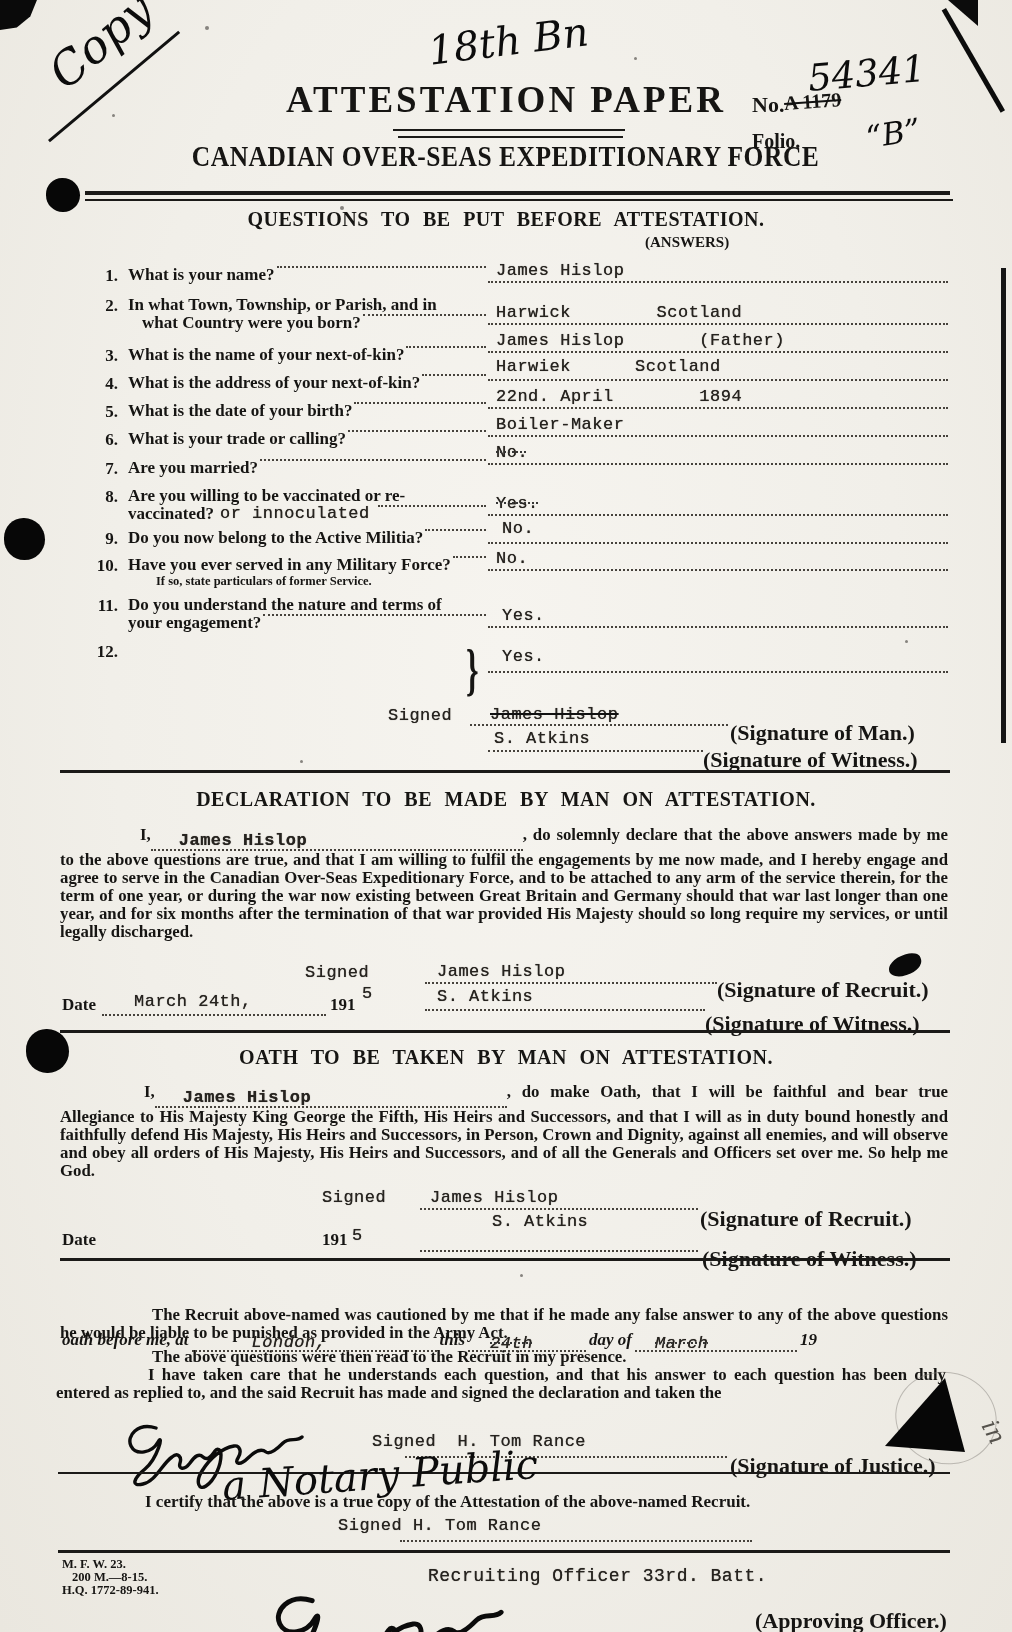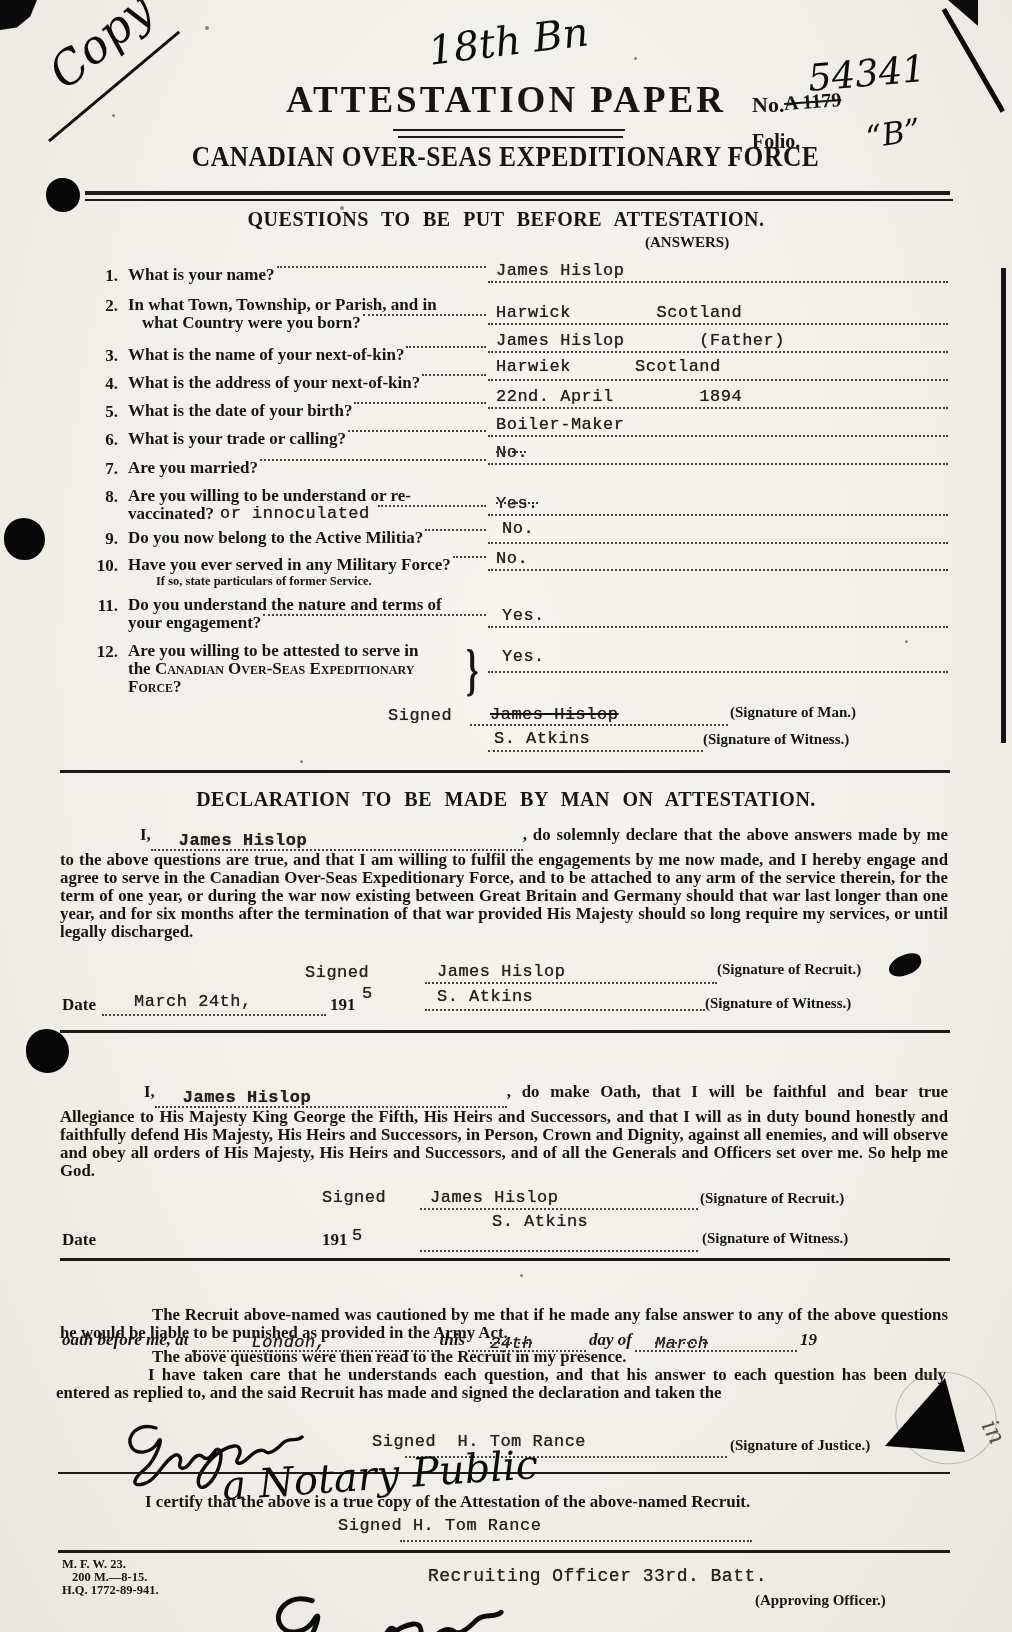--- a/index.html
+++ b/index.html
@@ -8,21 +8,21 @@
     position:relative; width:1012px; height:1632px; overflow:hidden;
     background:radial-gradient(ellipse at 50% 40%, #f6f4ef 0%, #f1efe9 55%, #eae7df 100%);
     font-family:"Liberation Serif", serif; color:#161513;
   }
   .abs{position:absolute;}
   .printed{font-family:"Liberation Serif", serif; color:#161513; font-weight:700;}
   .typed{font-family:"Liberation Mono", monospace; color:#26231f; font-size:17px; letter-spacing:.5px; text-shadow:0 0 .7px #3a3631;}
   .script{font-family:"DejaVu Serif", serif; font-style:italic; color:#0c0c0c;}
   .rule{background:#1b1a18;}
   .leader{border-bottom:2px dotted #46423c;}
-  .caption{font-size:15px; font-weight:700; white-space:nowrap;}
+  .caption{font-size:22px; font-weight:700; white-space:nowrap;margin-top:16px;}
   .title{font-size:37px; font-weight:700; letter-spacing:3px; white-space:nowrap;}
   .subtitle{font-size:25px; font-weight:700; letter-spacing:.5px; white-space:nowrap; display:inline-block; transform:scale(1.02,1.18);}
   .sect-head{font-size:20px; font-weight:700; word-spacing:7px; letter-spacing:.5px; white-space:nowrap;}
   .q-row{left:84px; width:404px;}
   .q-num{display:inline-block; width:34px; text-align:right; vertical-align:top; font-size:17px;}
   .q-body{display:inline-block; width:360px; margin-left:10px; vertical-align:top;}
   .q-line{display:flex; align-items:flex-start; font-size:17px; line-height:18px;}
   .q-line .printed{white-space:nowrap;}
   .q-leader{flex:1; border-bottom:2px dotted #46423c; margin:0 2px 3px 2px; min-width:8px;}
   .q-note{font-size:12.5px; font-weight:700; margin-left:28px; line-height:14px;}
@@ -128,21 +128,21 @@
 
   <div class="abs q-row" style="top:459px;">
     <span class="q-num printed">7.</span><div class="q-body"><div class="q-line">
           <span class="printed">Are you married?</span>
           <span class="q-leader"></span>
         </div></div>
   </div>
 
   <div class="abs q-row" style="top:487px;">
     <span class="q-num printed">8.</span><div class="q-body"><div class="q-line">
-          <span class="printed">Are you willing to be understand or re-</span>
+          <span class="printed">Are you willing to be vaccinated or re-</span>
         </div><div class="q-line">
           <span class="printed">vaccinated?</span>
           <span class="typed" style="margin:0 6px;">or innoculated</span>
           <span class="q-leader"></span>
         </div></div>
   </div>
 
   <div class="abs q-row" style="top:529px;">
     <span class="q-num printed">9.</span><div class="q-body"><div class="q-line">
           <span class="printed">Do you now belong to the Active Militia?</span>
@@ -160,27 +160,21 @@
   <div class="abs q-row" style="top:596px;">
     <span class="q-num printed">11.</span><div class="q-body"><div class="q-line">
           <span class="printed">Do you understand the nature and terms of</span>
         </div><div class="q-line">
           <span class="printed">your engagement?</span>
           <span class="q-leader"></span>
         </div></div>
   </div>
 
   <div class="abs q-row" style="top:642px;">
-    <span class="q-num printed">12.</span><div class="q-body"><div class="q-line">
-          <span class="printed">Are you willing to be attested to serve in</span>
-        </div><div class="q-line">
-          <span class="printed"><span>the </span><span class="sc">Canadian Over-Seas Expeditionary</span></span>
-        </div><div class="q-line">
-          <span class="printed sc">Force?</span>
-        </div></div>
+    <span class="q-num printed">12.</span>
   </div>
   <div class="abs printed" style="left:466px;top:636px;font-size:58px;transform:scale(.55,1);transform-origin:left top;">}</div>
 
   <div class="abs ans" style="top:257px;">
       <span class="typed">James Hislop</span>
     </div>
   <div class="abs ans" style="top:299px;">
       <span class="typed">Harwick        Scotland</span>
     </div>
   <div class="abs ans" style="top:355px;">
@@ -243,20 +237,21 @@
     </div>
   <div class="abs printed" style="left:330px;top:995px;font-size:17px;"><span>191</span></div>
   <div class="abs typed" style="left:362px;top:984px;"><span>5</span></div>
   <div class="abs leader" style="left:425px;top:985px;width:280px;height:24px;">
       <span class="typed abs" style="left:12px;bottom:3px;">S. Atkins</span>
     </div>
   <div class="abs printed caption" style="left:705px;top:995px;"><span>(Signature of Witness.)</span></div>
 
   <div class="abs rule" style="left:60px;top:1030px;width:890px;height:3px;"></div>
 
+  <div class="abs center-line" style="top:1046px;"><span class="sect-head">OATH TO BE TAKEN BY MAN ON ATTESTATION.</span></div>
   <div class="abs para" style="left:60px;top:1083px;width:888px;">
     <span style="display:inline-block;width:84px;"></span><span class="printed">I,</span><span class="inline-leader" style="width:352px;"><span class="typed">James Hislop</span></span><span>, do make Oath, that I will be faithful and bear true Allegiance to His Majesty </span><span style="font-weight:700;">King George the Fifth,</span><span> His Heirs and Successors, and that I will as in duty bound honestly and faithfully defend His Majesty, His Heirs and Successors, in Person, Crown and Dignity, against all enemies, and will observe and obey all orders of His Majesty, His Heirs and Successors, and of all the Generals and Officers set over me.  So help me God.</span>
   </div>
   <div class="abs typed" style="left:322px;top:1188px;"><span>Signed</span></div>
   <div class="abs leader" style="left:420px;top:1184px;width:278px;height:24px;">
       <span class="typed abs" style="left:10px;bottom:1px;">James Hislop</span>
     </div>
   <div class="abs printed caption" style="left:700px;top:1190px;"><span>(Signature of Recruit.)</span></div>
   <div class="abs typed" style="left:492px;top:1212px;"><span>S. Atkins</span></div>
 

